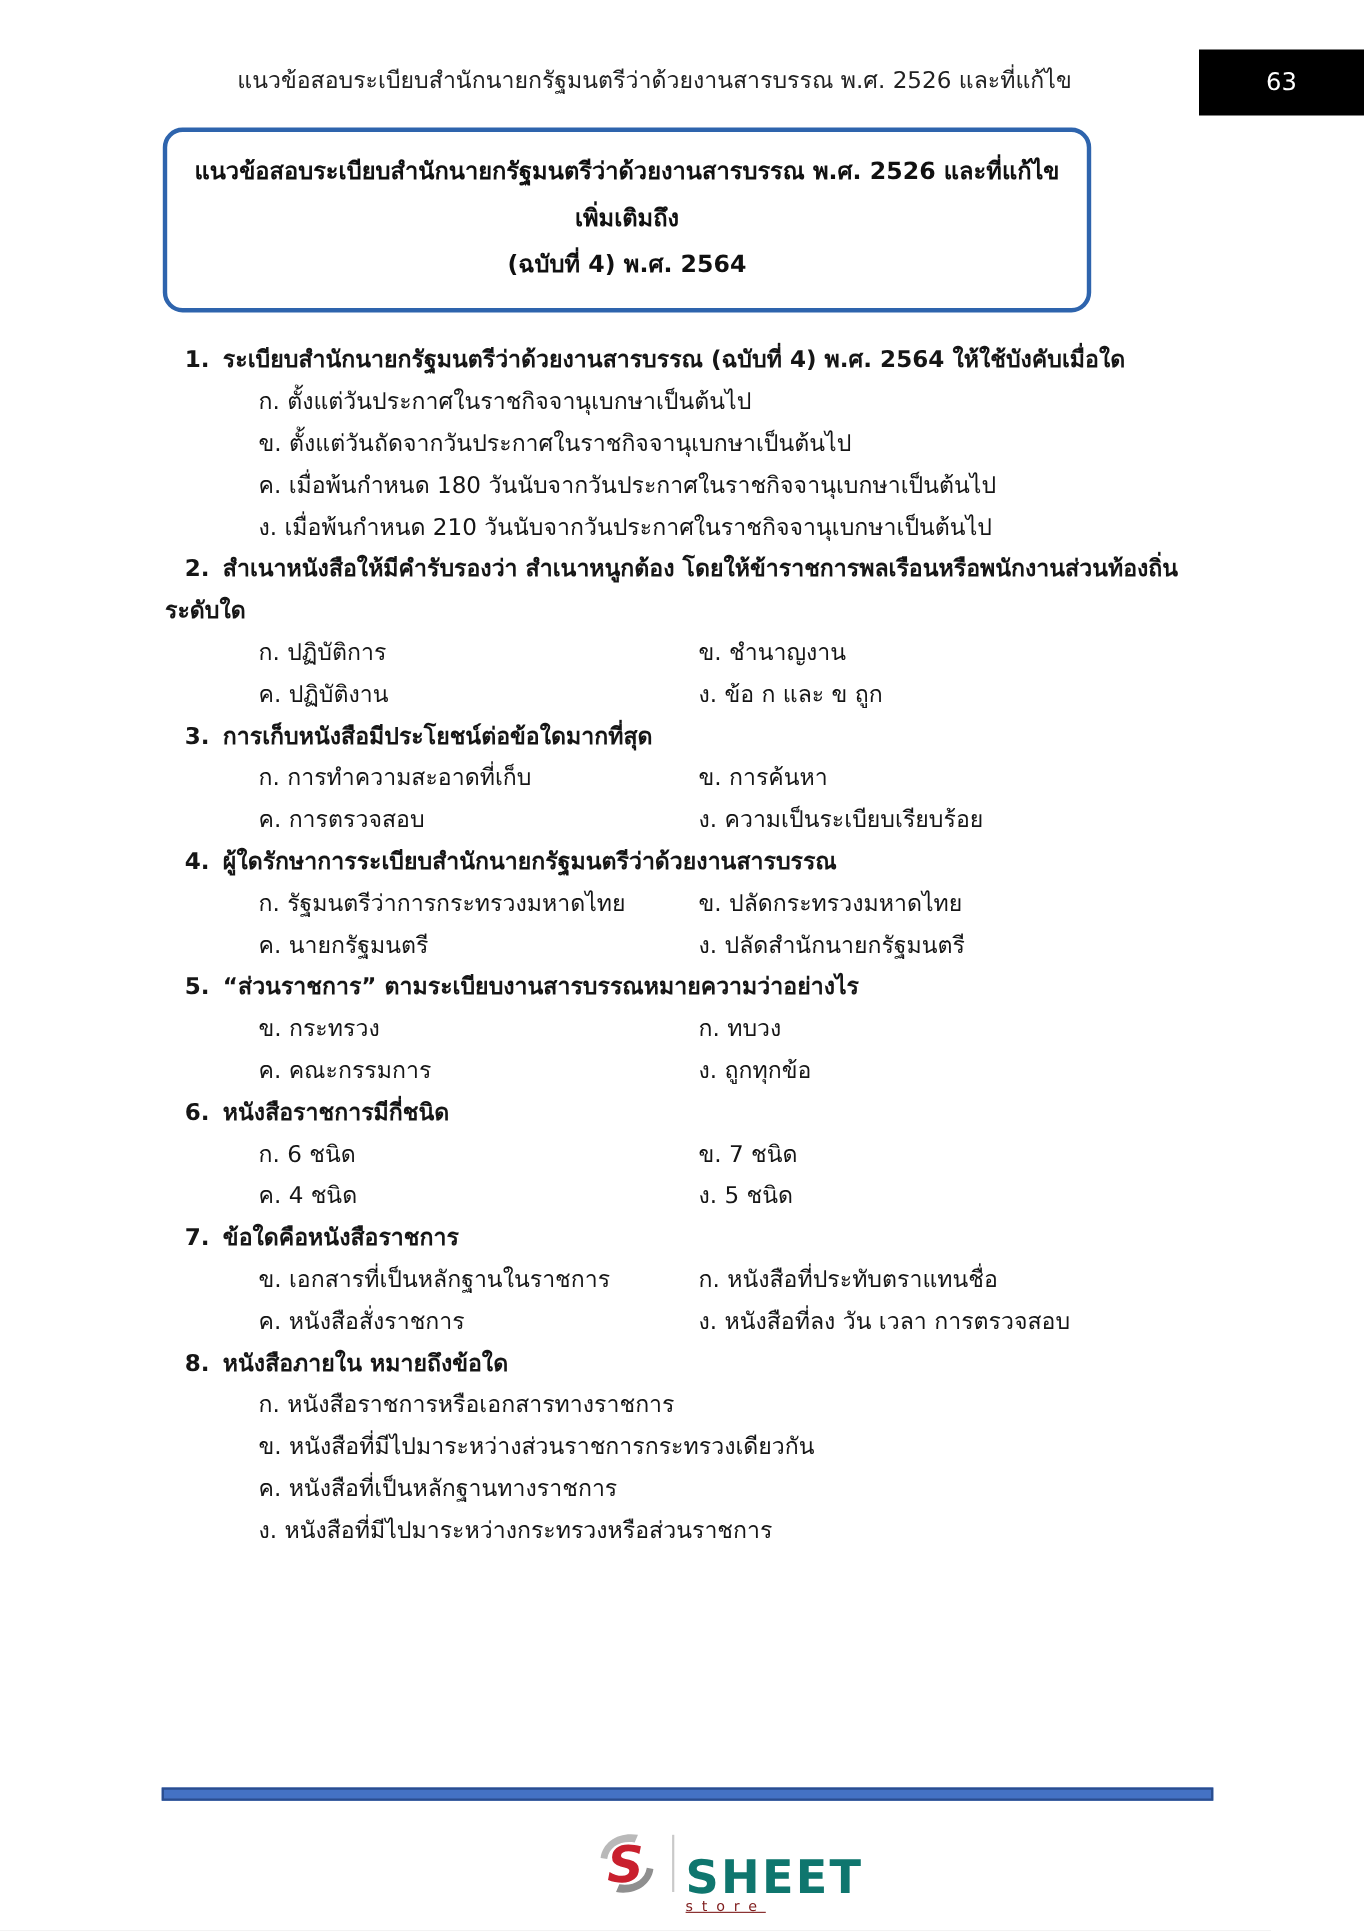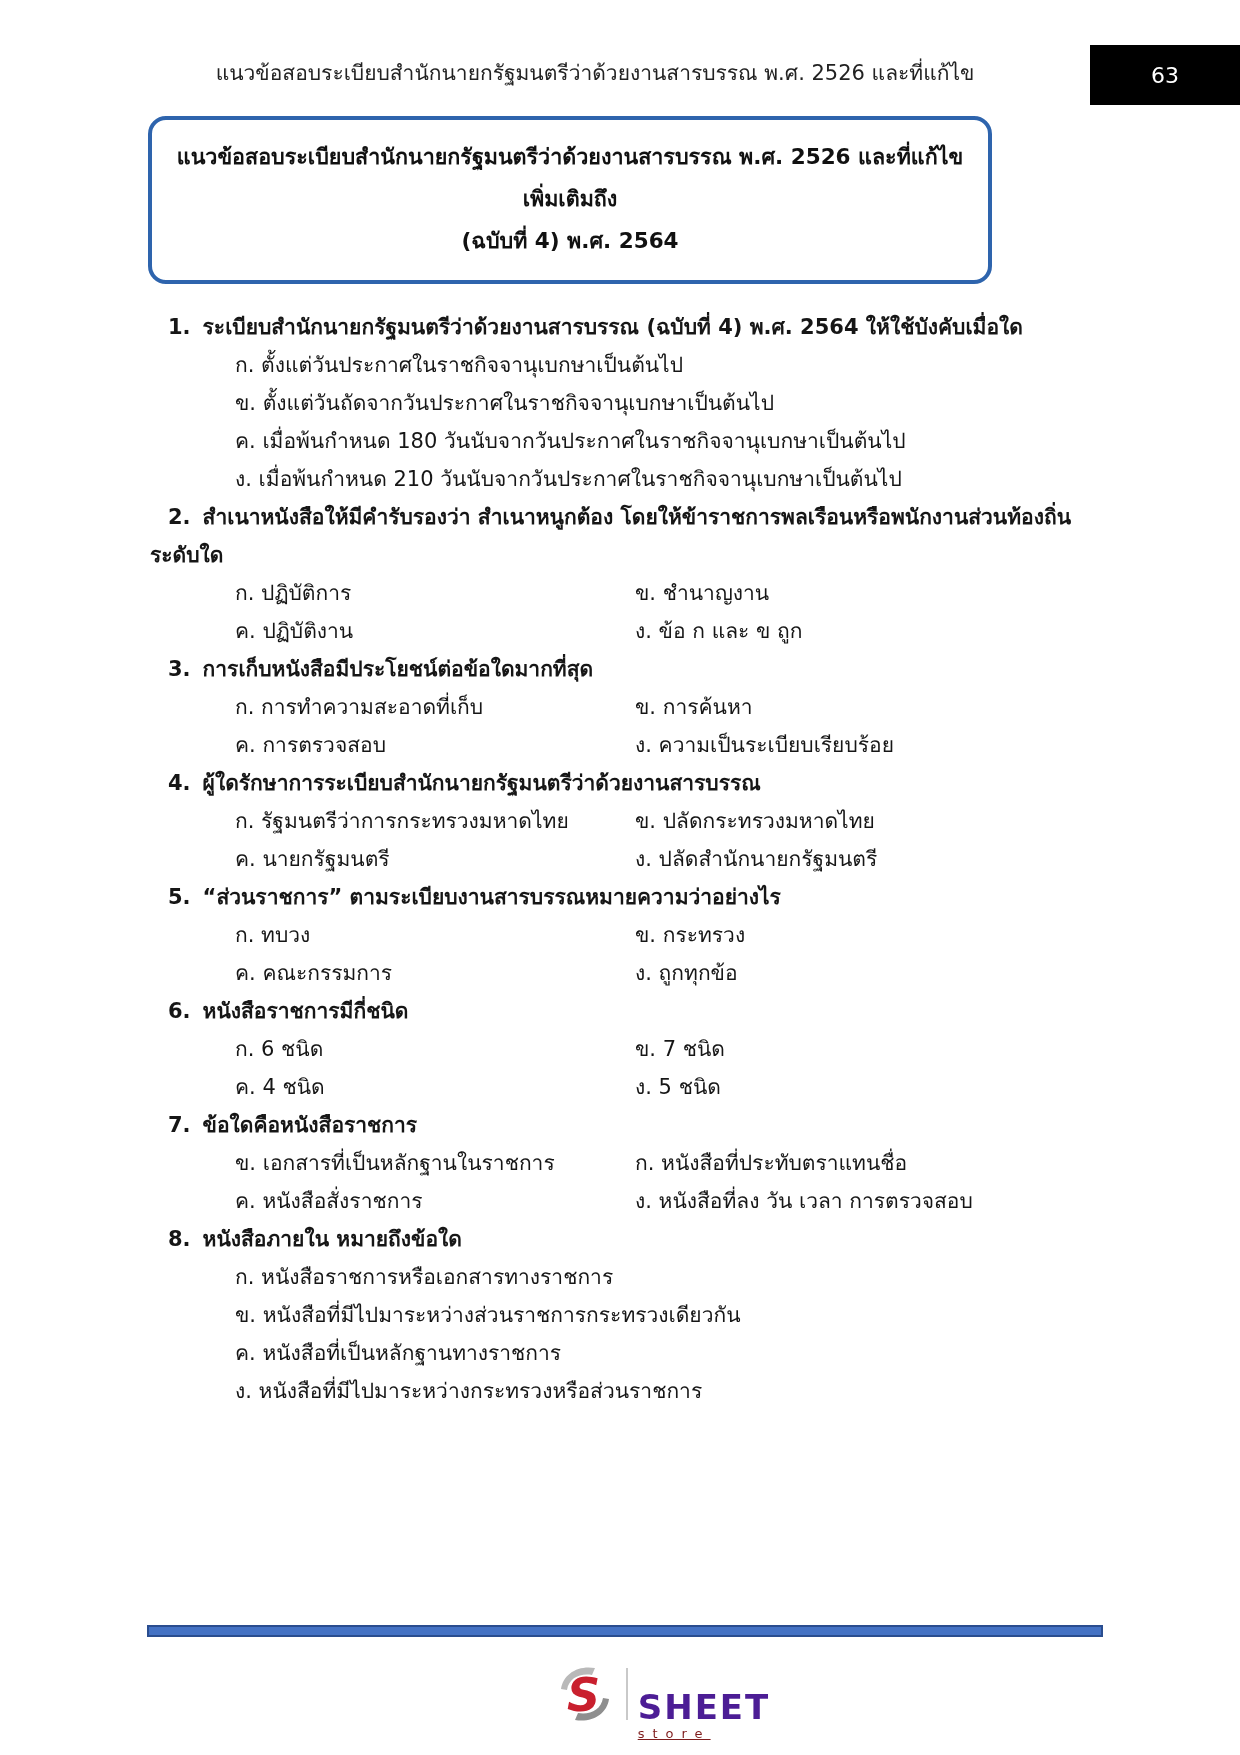--- a/index.html
+++ b/index.html
@@ -45,21 +45,21 @@
     background:#4472c4;border:2px solid #2a4d8f;
   }
   .logo-row{
     position:absolute;top:1646px;left:0;right:0;
     display:flex;justify-content:center;align-items:center;gap:10px;
     transform:translateX(42px);
   }
   .s-mark{width:62px;height:64px;}
   .logo-sep{width:2px;height:52px;background:#c9c9c9;}
   .logo-text{display:flex;flex-direction:column;align-items:flex-start;}
-  .brand{font-size:34px;font-weight:bold;color:#4c1d95;letter-spacing:2px;line-height:34px;margin-top:44px;}
+  .brand{font-size:42px;font-weight:bold;color:#0f766e;letter-spacing:2px;line-height:34px;margin-top:44px;}
   .brand-sub{font-size:13px;color:#7f1d1d;letter-spacing:8px;line-height:16px;margin-top:2px;text-decoration:underline;}
 </style>
 </head>
 <body>
 
 <div class="page">
 
   <div class="header">
     <div class="header-title">แนวข้อสอบระเบียบสำนักนายกรัฐมนตรีว่าด้วยงานสารบรรณ พ.ศ. 2526 และที่แก้ไข</div>
     <div class="page-num-box">
@@ -106,22 +106,22 @@
         <div class="opts grid">
           <div class="opt">ก. รัฐมนตรีว่าการกระทรวงมหาดไทย</div>
           <div class="opt">ข. ปลัดกระทรวงมหาดไทย</div>
           <div class="opt">ค. นายกรัฐมนตรี</div>
           <div class="opt">ง. ปลัดสำนักนายกรัฐมนตรี</div>
         </div>
       </div>
       <div class="q">
         <div class="q-text"><span class="q-num">5.</span><span>“ส่วนราชการ” ตามระเบียบงานสารบรรณหมายความว่าอย่างไร</span></div>
         <div class="opts grid">
+          <div class="opt">ข. กระทรวง</div>
           <div class="opt">ก. ทบวง</div>
-          <div class="opt">ข. กระทรวง</div>
           <div class="opt">ค. คณะกรรมการ</div>
           <div class="opt">ง. ถูกทุกข้อ</div>
         </div>
       </div>
       <div class="q">
         <div class="q-text"><span class="q-num">6.</span><span>หนังสือราชการมีกี่ชนิด</span></div>
         <div class="opts grid">
           <div class="opt">ก. 6 ชนิด</div>
           <div class="opt">ข. 7 ชนิด</div>
           <div class="opt">ค. 4 ชนิด</div>

